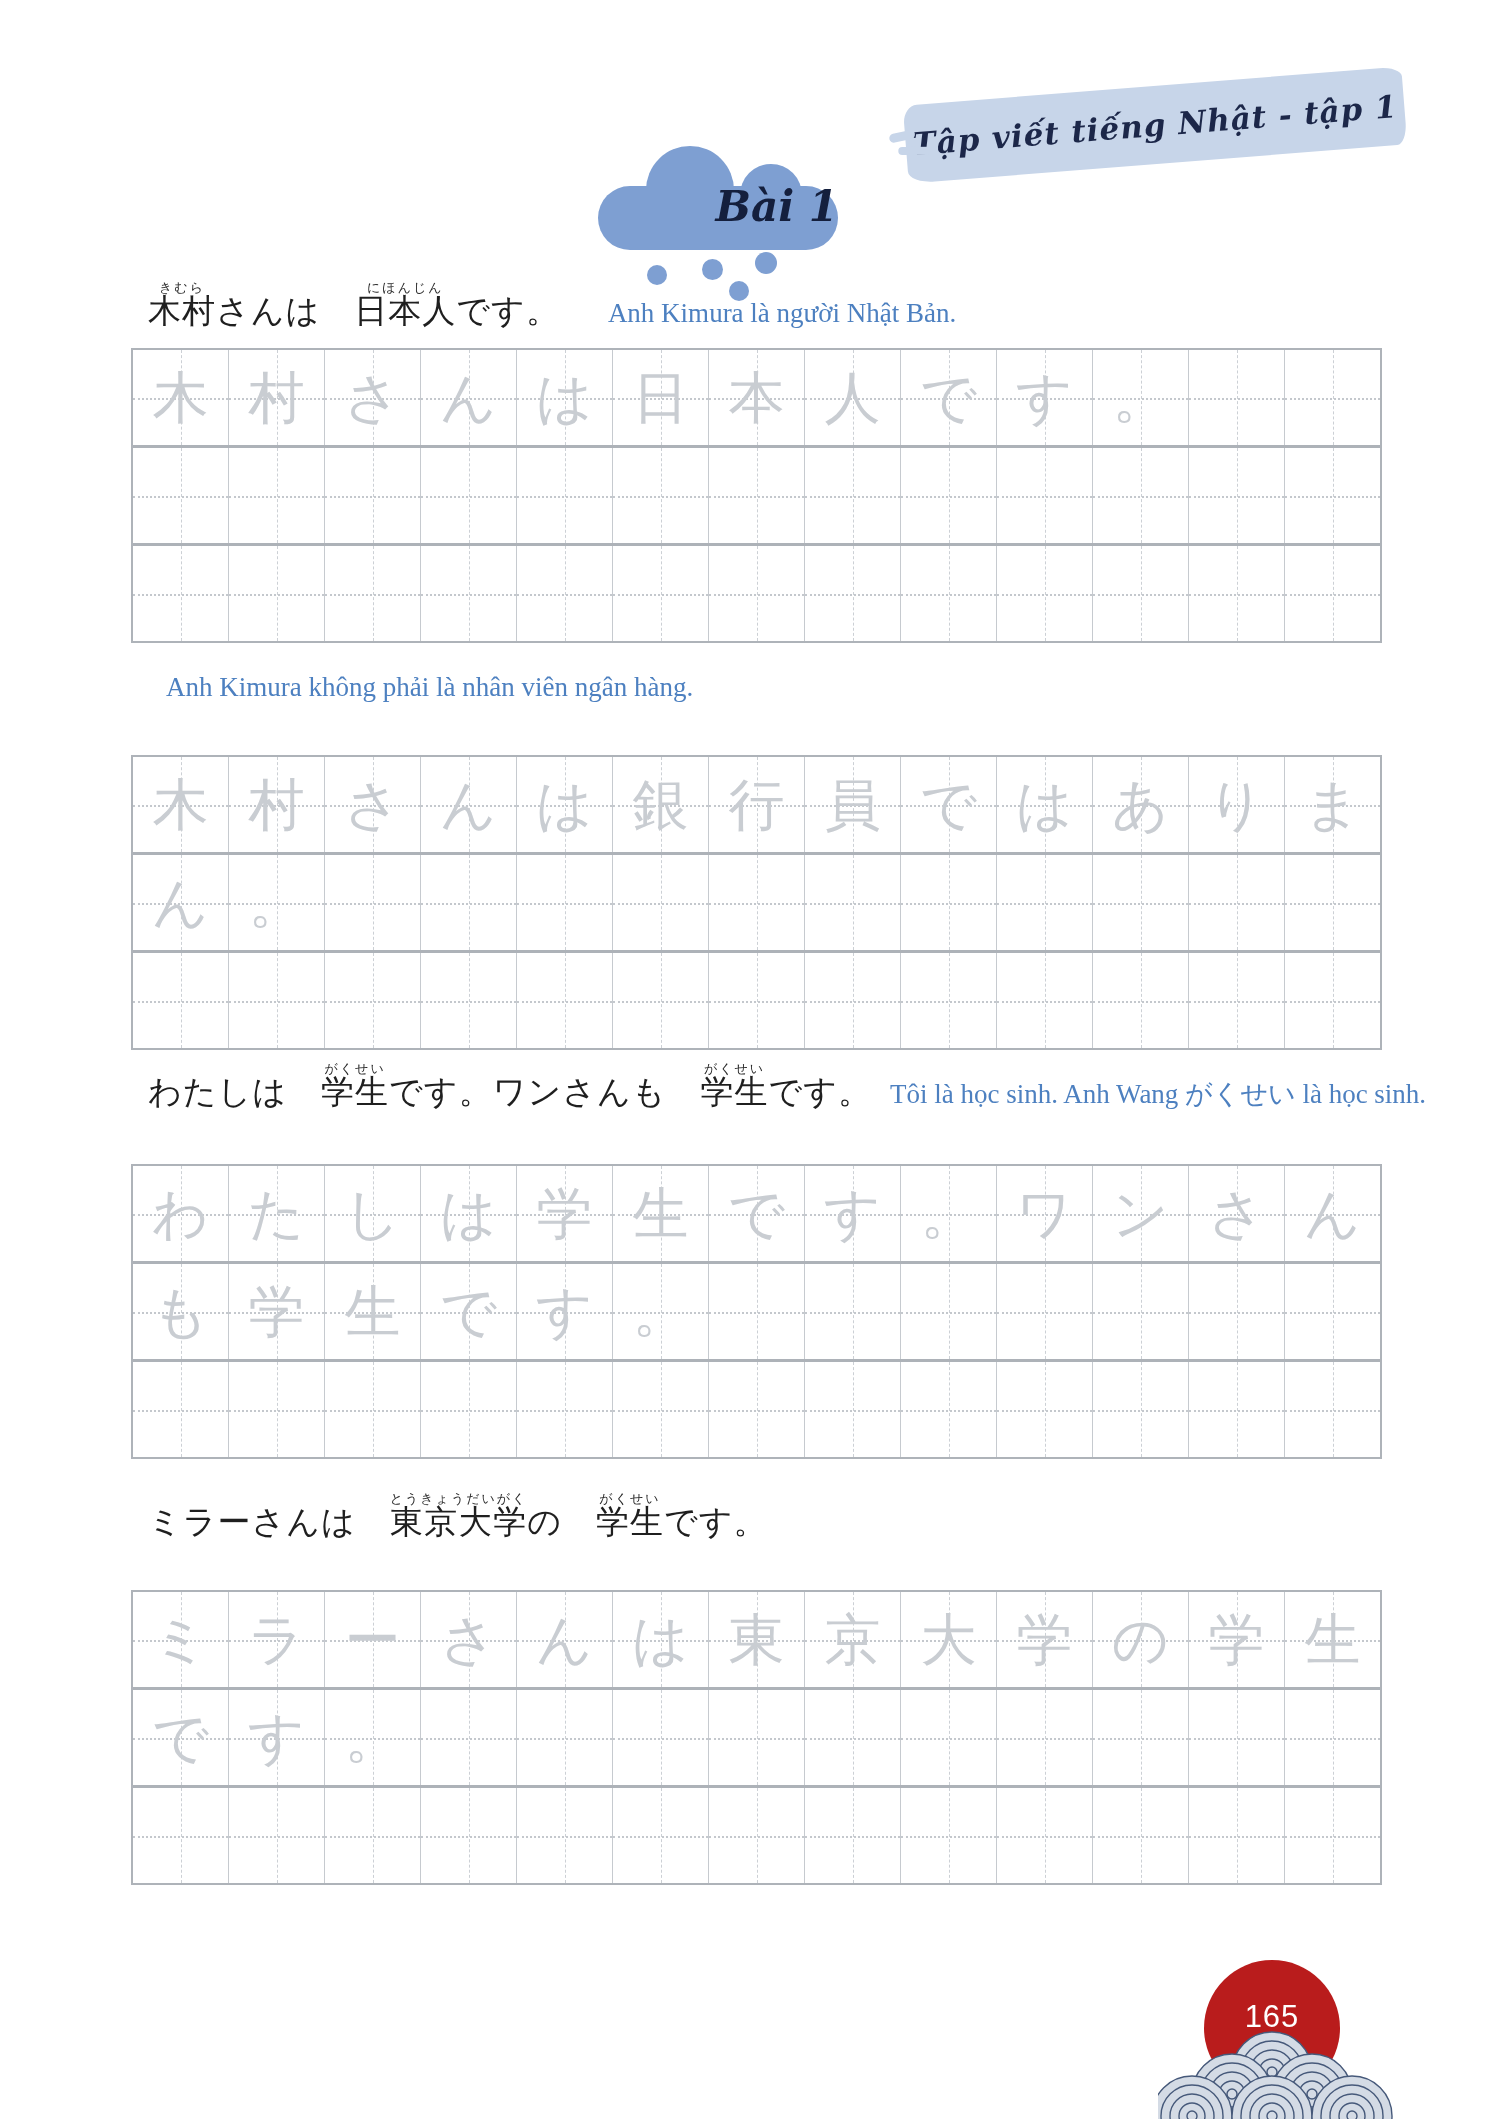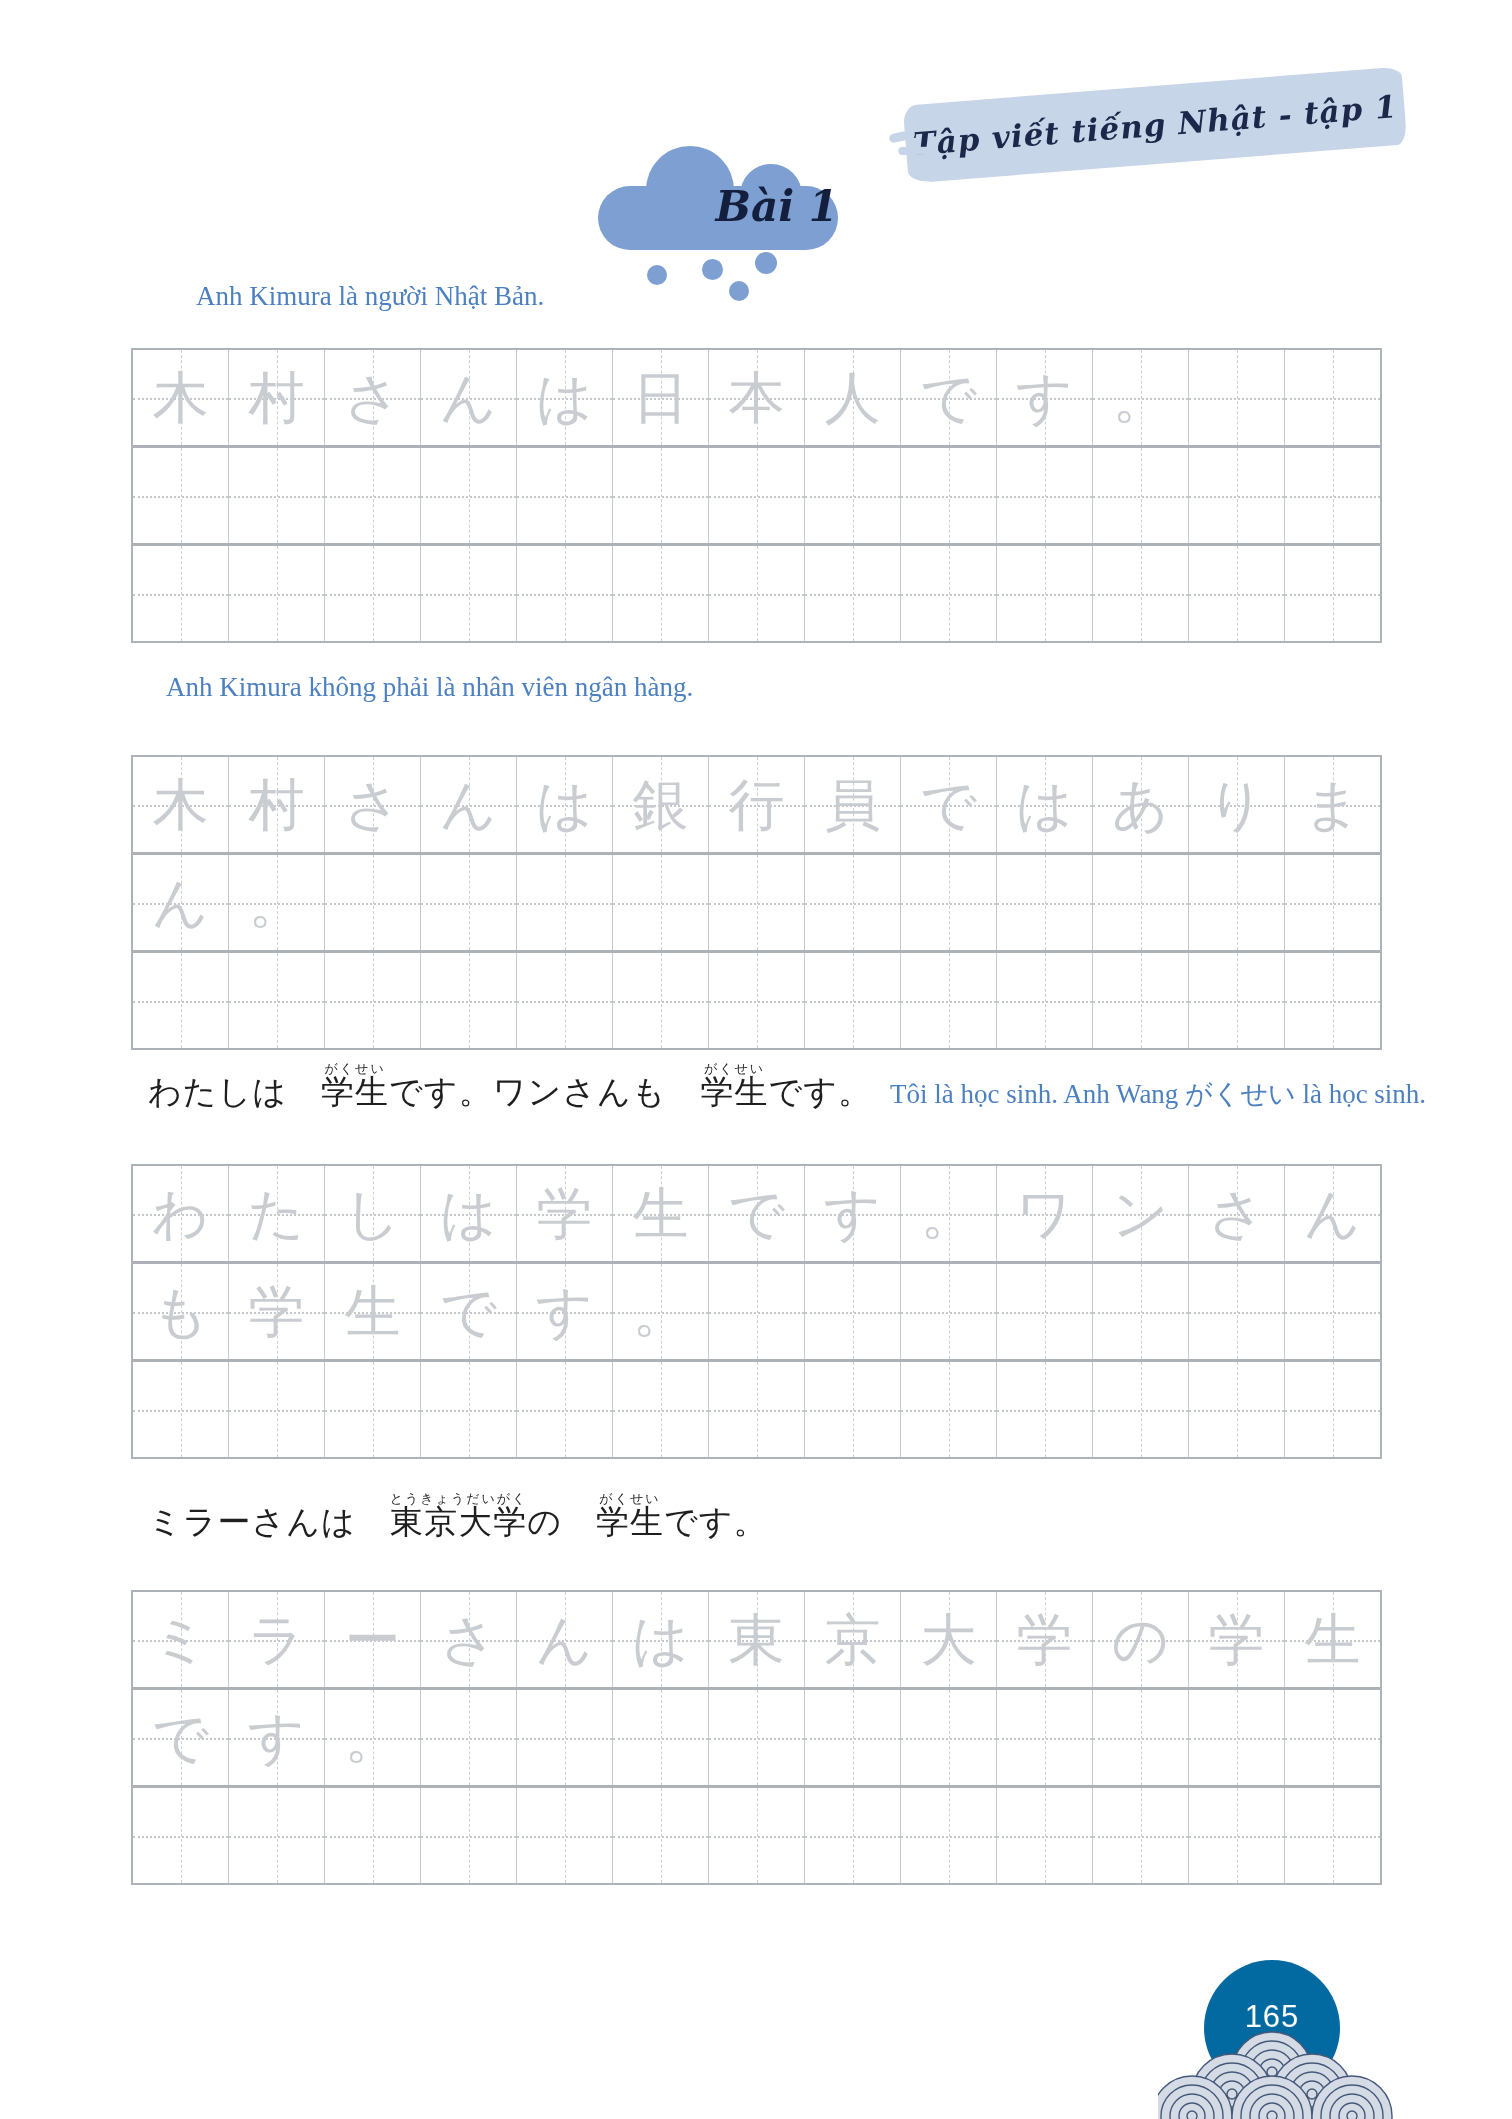--- a/index.html
+++ b/index.html
@@ -92,21 +92,21 @@
     border-top:2px dotted #c4c8cd;
   }
   .trace{
     position:relative;z-index:1;
     font-family:"Liberation Serif",serif;font-size:56px;color:#c9cdd2;line-height:1;
   }
 
   
   .page-circle{
     position:absolute;left:1204px;top:1960px;width:136px;height:136px;
-    border-radius:50%;background:#0369a1;z-index:1;
+    border-radius:50%;background:#b91c1c;z-index:1;
     display:flex;align-items:center;justify-content:center;
   }
   .page-num{font-size:31px;color:#ffffff;letter-spacing:1px;margin-top:-22px;}
   .waves{position:absolute;left:1158px;top:2030px;z-index:2;}
 </style>
 </head>
 <body>
 
 <div id="page">
 
@@ -121,20 +121,21 @@
     <div class="cloud-label">Bài 1</div>
   </div>
   <div class="rain-dot dot1"></div>
   <div class="rain-dot dot2"></div>
   <div class="rain-dot dot3"></div>
   <div class="rain-dot dot4"></div>
 
   <div id="sections">
       <div class="section sec0">
         <div class="sentence-line">
+          <span class="jp"><ruby>木村<rt>きむら</rt></ruby>さんは　<ruby>日本人<rt>にほんじん</rt></ruby>です。</span>
           <span class="vn">Anh Kimura là người Nhật Bản.</span>
         </div>
         <div class="grid">
           <div class="grow">
             <div class="cell">
               <span class="trace">木</span>
             </div>
             <div class="cell">
               <span class="trace">村</span>
             </div>

